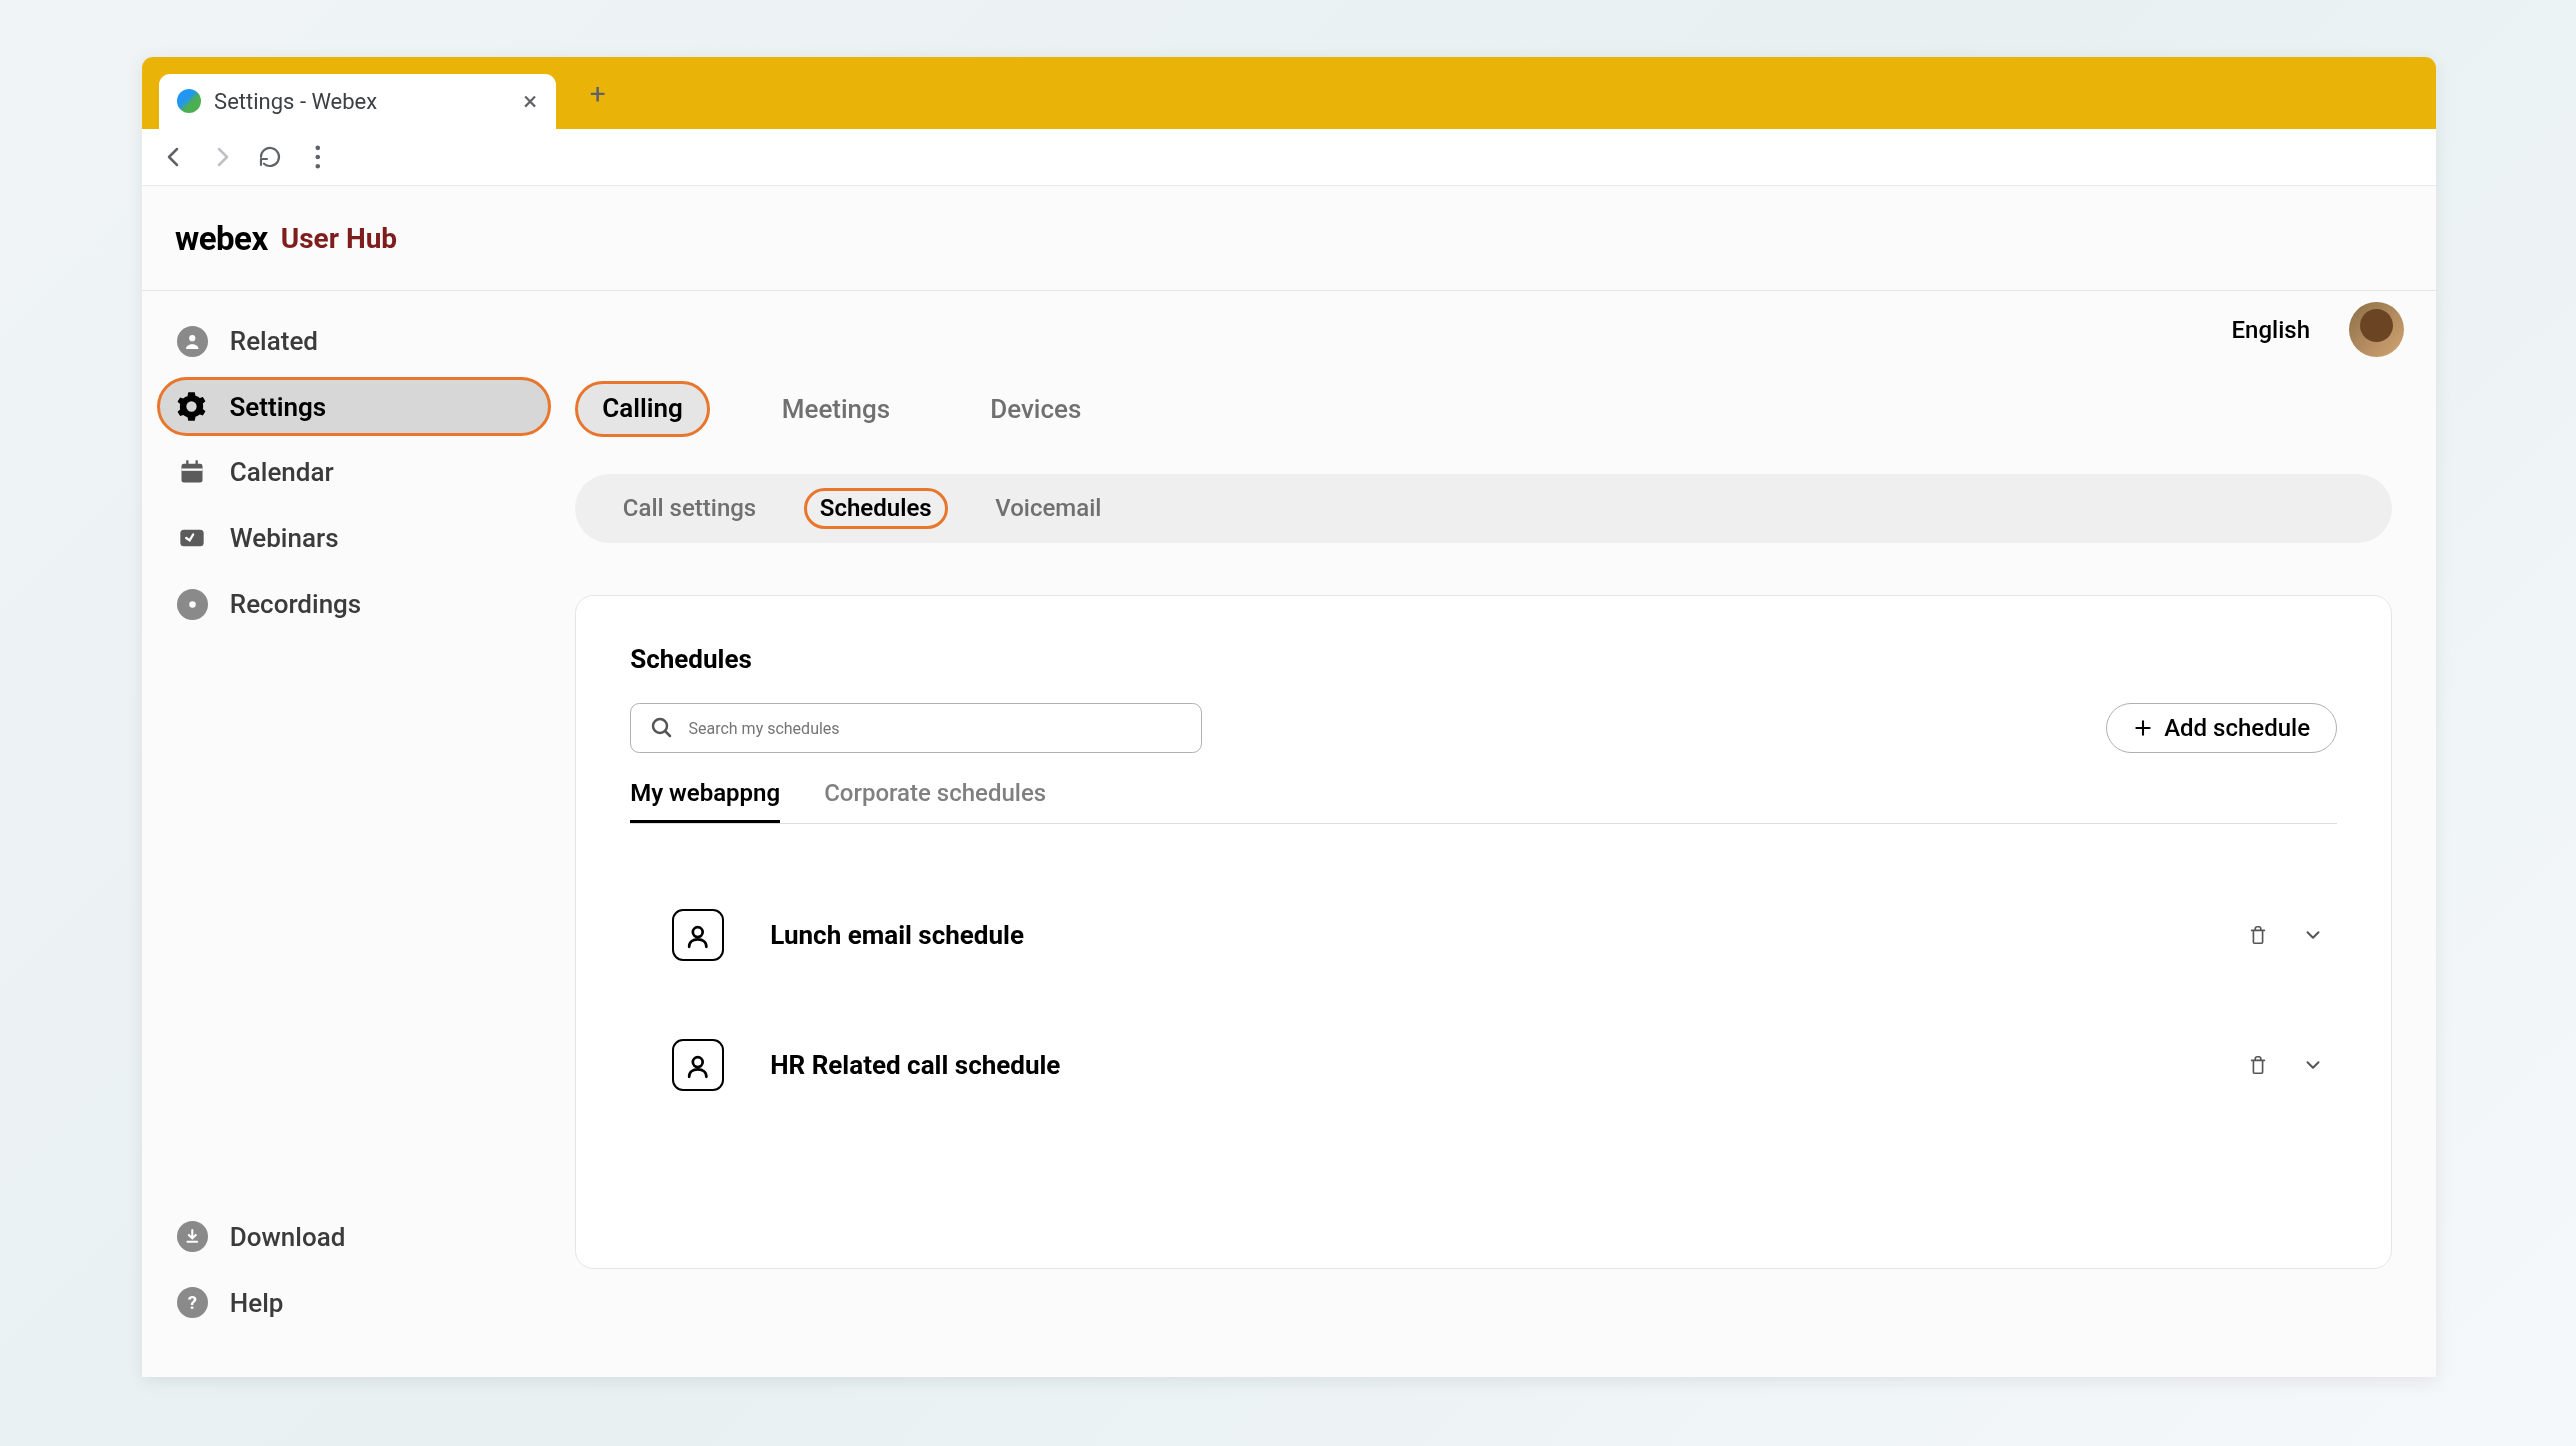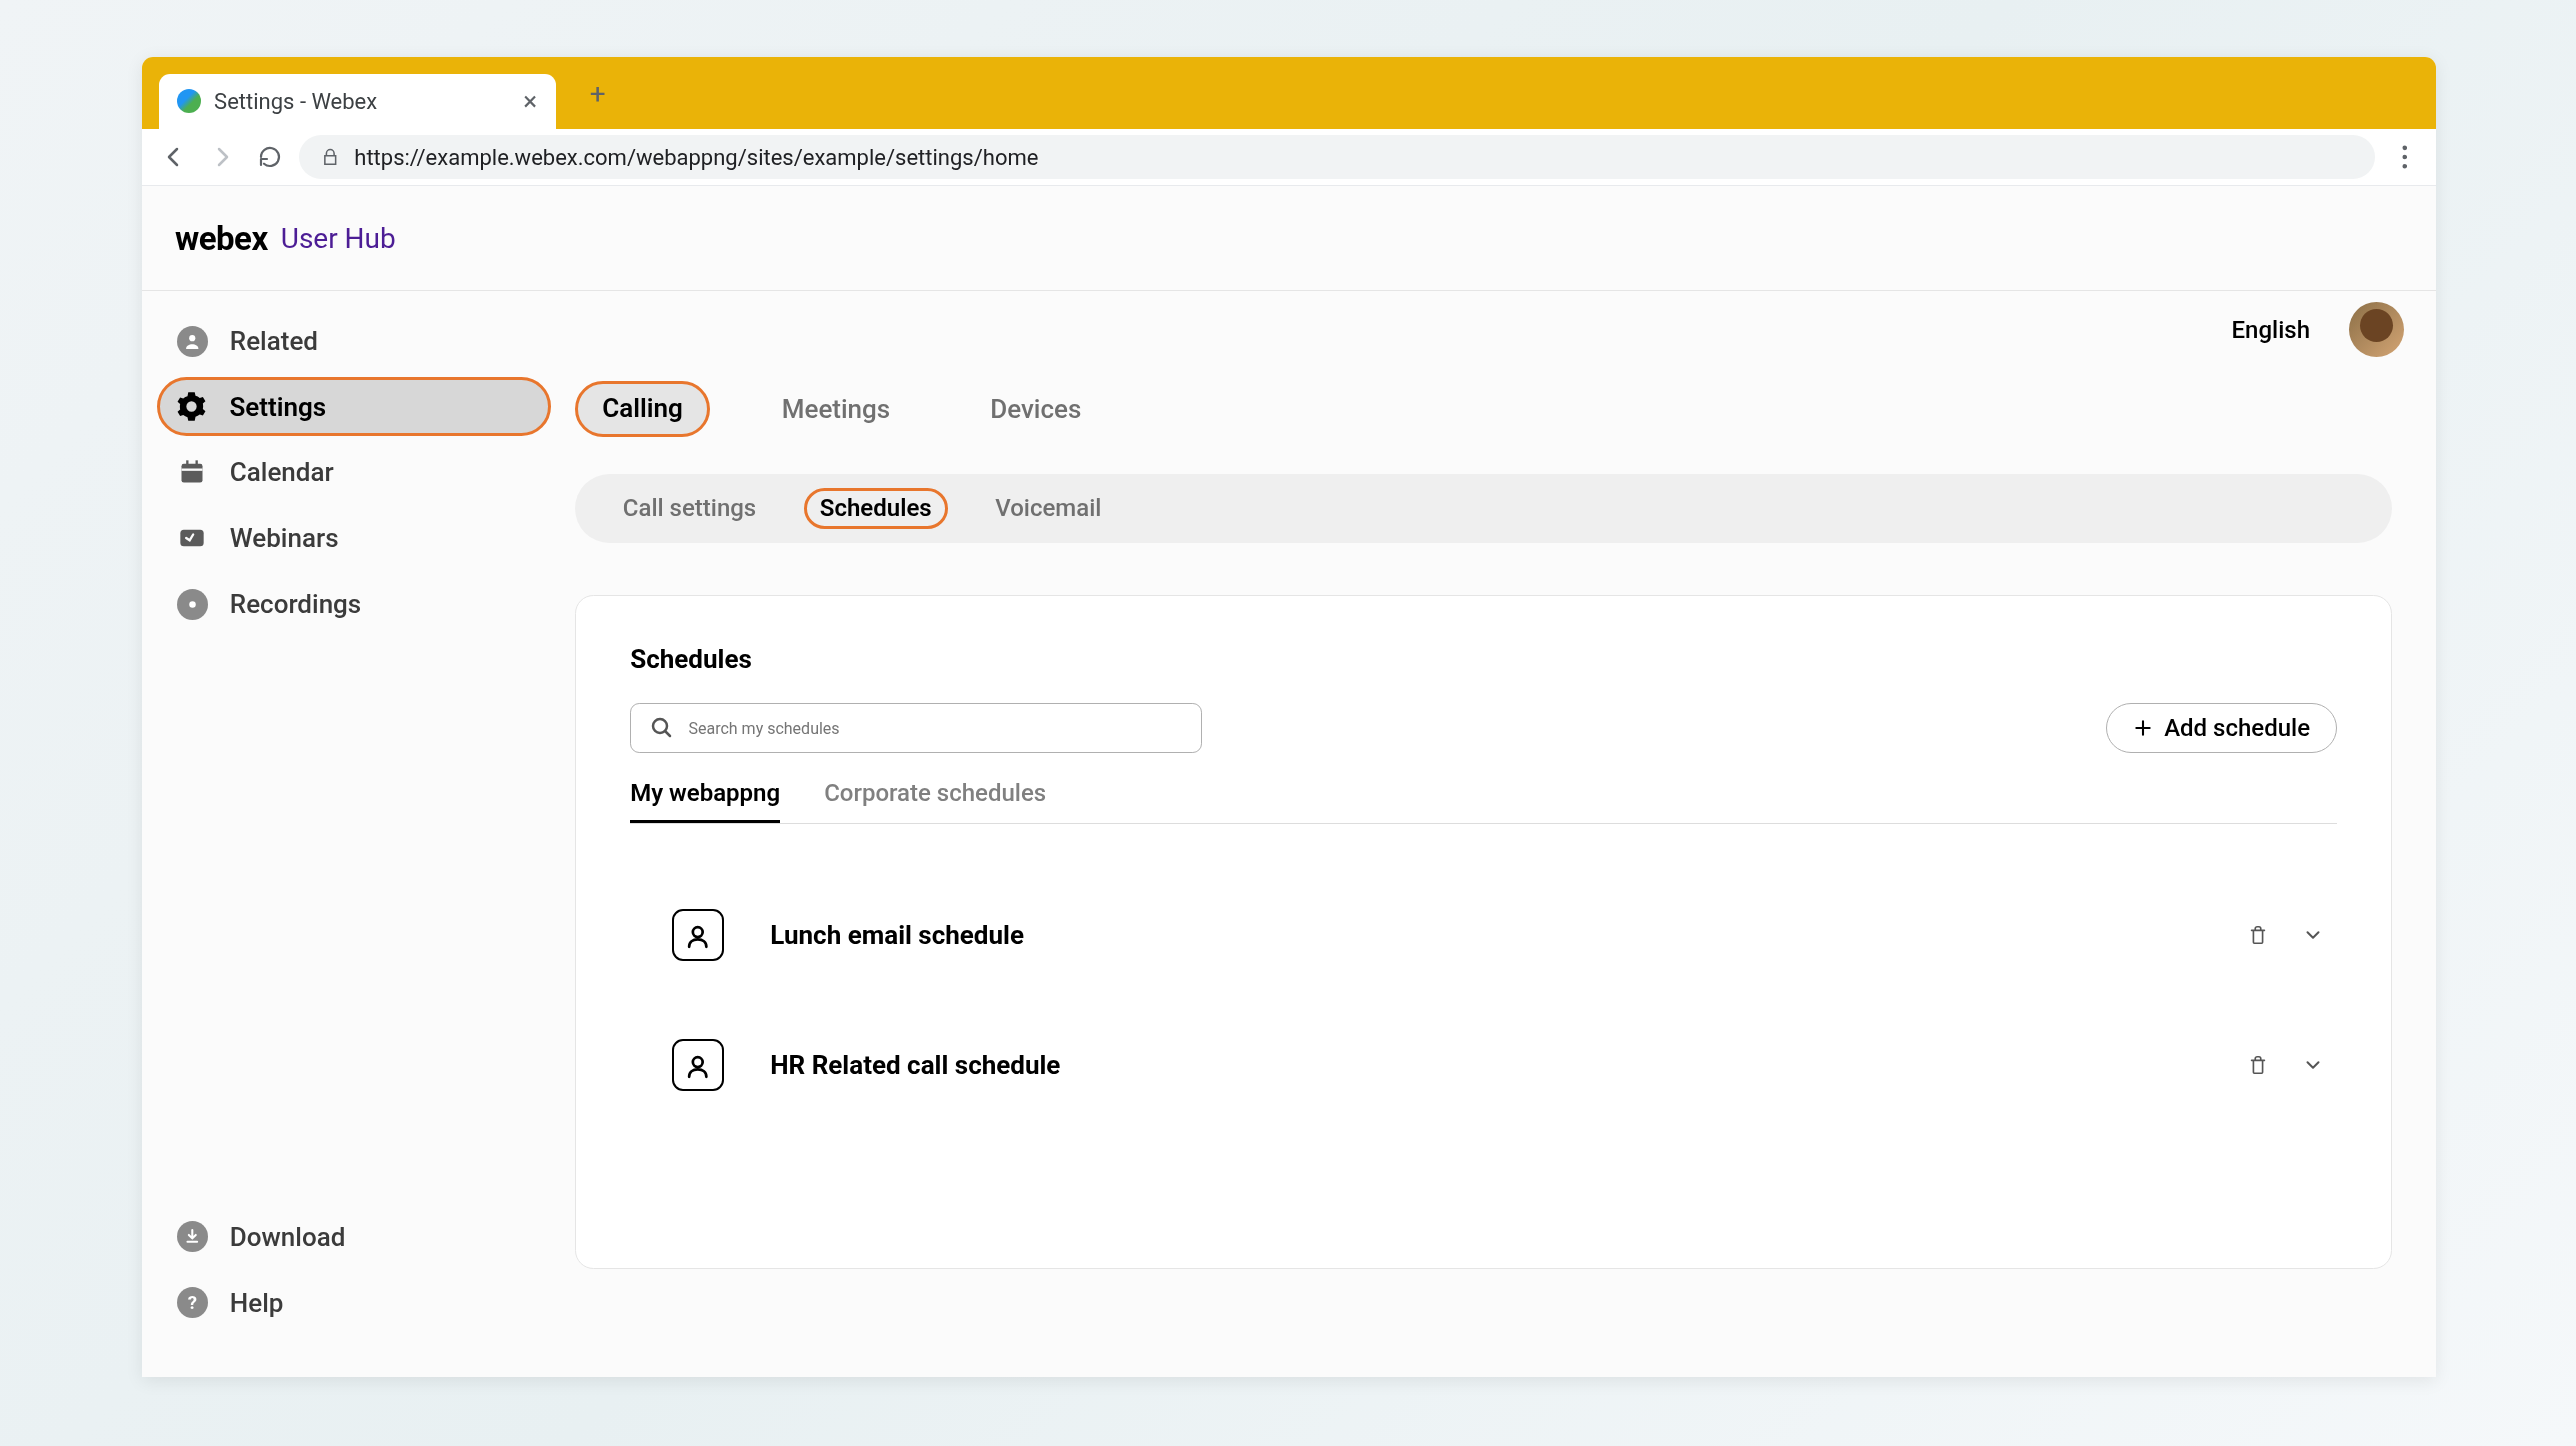--- a/index.html
+++ b/index.html
@@ -14,21 +14,21 @@
 .url-bar{height:57px;background:#fff;display:flex;align-items:center;padding:0 13px;gap:11px;border-bottom:0.9px solid #e8eaed;}
 .nav-icon{width:37px;height:37px;display:flex;align-items:center;justify-content:center;color:#5f6368;cursor:pointer;border-radius:50%;}
 .nav-icon.disabled{color:#bdc1c6;}
 .url-field{flex:1;height:44px;background:#f1f3f4;border-radius:22px;display:flex;align-items:center;padding:0 22px;gap:14.8px;}
 .lock-icon{color:#5f6368;}
 .url-text{font-size:22px;color:#202124;}
 .menu-dots{width:37px;height:37px;display:flex;align-items:center;justify-content:center;color:#5f6368;cursor:pointer;}
 .app{display:flex;flex-direction:column;height:calc(100% - 129px);background:#fbfbfb;}
 .app-header{height:105px;display:flex;align-items:center;padding-left:33px;border-bottom:0.9px solid #e5e5e5;}
 .brand{font-size:33px;font-weight:700;color:#000;letter-spacing:-0.5px;}
-.brand-sub{font-size:28px;color:#4c1d95;font-weight:400;margin-left:13px;}
+.brand-sub{font-size:28px;color:#7f1d1d;font-weight:700;margin-left:13px;}
 .app-body{display:flex;flex:1;overflow:hidden;}
 .sidebar{width:424px;display:flex;flex-direction:column;padding:20px 14.8px;}
 .sidebar-top{flex:1;}
 .sidebar-item{display:flex;align-items:center;gap:22px;padding:14.8px 20px;border-radius:37px;cursor:pointer;margin-bottom:5.5px;}
 .sidebar-item.selected{background:#d7d7d7;border:3.7px solid #e8762d;padding:11px 16.6px;}
 .sidebar-icon{width:31px;height:31px;display:flex;align-items:center;justify-content:center;color:#5b5b5b;}
 .sidebar-icon.circle{background:#8a8a8a;border-radius:50%;color:#fff;}
 .sidebar-label{font-size:26px;color:#3b3b3b;font-weight:500;}
 .sidebar-item.selected .sidebar-label{color:#000;font-weight:600;}
 .sidebar-item.selected .sidebar-icon{color:#000;}
@@ -85,26 +85,20 @@
     <div class="nav-icon disabled">
       <svg width="24" height="24" viewBox="0 0 24 24">
           <path d="M9 4l8 8-8 8" stroke="currentColor" stroke-width="2.5" fill="none" stroke-linecap="round" stroke-linejoin="round"></path>
         </svg>
     </div>
     <div class="nav-icon">
       <svg width="24" height="24" viewBox="0 0 24 24">
           <path d="M3 12a9 9 0 1 1 3 6.7M3 20v-6h6" stroke="currentColor" stroke-width="2.2" fill="none" stroke-linecap="round" stroke-linejoin="round"></path>
         </svg>
     </div>
-    <div class="url-field">
-      <svg width="18.5" height="18.5" viewBox="0 0 24 24" class="lock-icon">
-          <path d="M7 10V7a5 5 0 0 1 10 0v3m-12 0h14v11H5V10z" stroke="currentColor" stroke-width="2" fill="none"></path>
-        </svg>
-      <span class="url-text">https://example.webex.com/webappng/sites/example/settings/home</span>
-    </div>
     <div class="menu-dots">
       <svg width="5.5" height="24" viewBox="0 0 6 26">
           <circle cx="3" cy="3" r="2.5" fill="currentColor"></circle>
           <circle cx="3" cy="13" r="2.5" fill="currentColor"></circle>
           <circle cx="3" cy="23" r="2.5" fill="currentColor"></circle>
         </svg>
     </div>
   </div>
 
   <div class="app">

